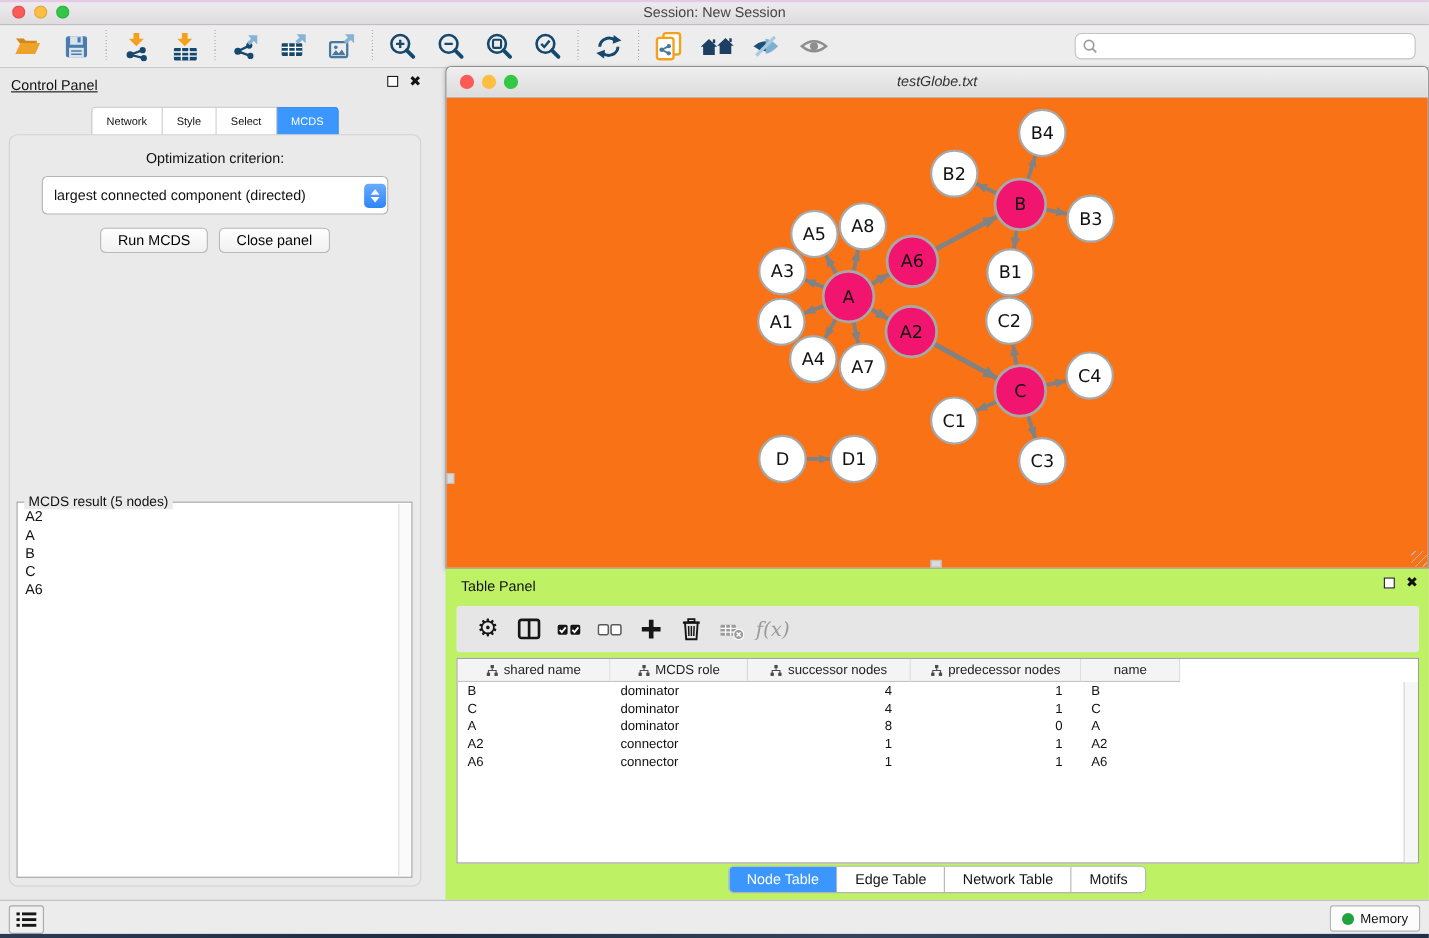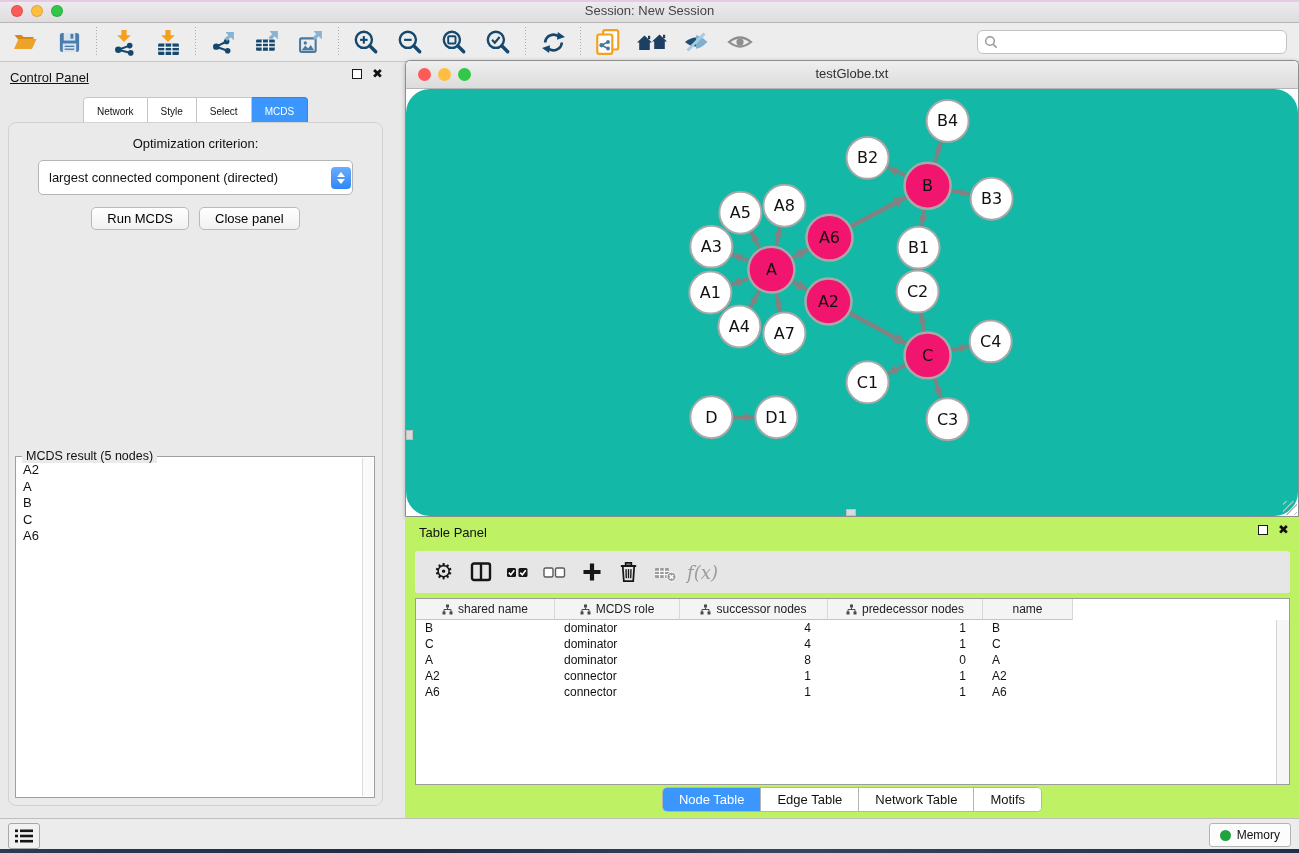--- a/index.html
+++ b/index.html
@@ -53,25 +53,25 @@
     border-radius:5px;font-size:13px;font-family:inherit;display:flex;align-items:center;}
   .mcds-fieldset{position:absolute;left:6px;right:7px;top:333px;bottom:7px;border:1px solid #9f9f9f;background:#fff;}
   .mcds-legend{position:absolute;top:-8px;left:6px;background:#eaeaea;padding:0 4px;font-size:12.5px;color:#111;}
   .mcds-list{position:absolute;top:5px;left:2px;right:13px;bottom:2px;overflow:hidden;}
   .mcds-item{font-size:13px;line-height:16.5px;padding-left:5px;}
   .mcds-scroll{position:absolute;top:1px;bottom:1px;right:1px;width:10px;background:#fafafa;border-left:1px solid #dcdcdc;}
   
   .net-window{position:absolute;left:405px;top:60px;width:894px;height:457px;background:#fff;
     border:1px solid #8e8e8e;box-sizing:border-box;border-radius:5px 5px 0 0;box-shadow:0 1px 4px rgba(0,0,0,.25);}
   .net-titlebar{position:relative;height:27px;background:linear-gradient(#efefef,#dcdcdc);
-    border-bottom:1px solid #b5b5b5;border-radius:5px 5px 0 0;}
+    border-bottom:1px solid #b5b5b5;border-radius:5px 5px 0 0;font-style:italic;}
   .net-traffic{position:absolute;top:7px;left:12px;display:flex;gap:7px;}
   .net-light{width:13px;height:13px;border-radius:50%;}
   .net-title{position:absolute;left:0;right:0;top:5px;text-align:center;color:#303030;}
-  .net-canvas{position:absolute;top:28px;left:0;right:0;bottom:0;background:#14b8a6;border-radius:24px;}
+  .net-canvas{position:absolute;top:28px;left:0;right:0;bottom:0;background:#f97316;}
   .net-canvas svg{display:block;width:100%;height:100%;}
   .grip{position:absolute;right:1px;bottom:1px;width:14px;height:14px;
     background:repeating-linear-gradient(135deg,transparent 0 2px,#b9b9b9 2px 3px,transparent 3px 5px);}
   .mark-left{position:absolute;left:0;top:341px;width:7px;height:10px;background:#dadada;border:1px solid #c0c0c0;box-sizing:border-box;}
   .mark-bottom{position:absolute;left:440px;bottom:0;width:10px;height:7px;background:#dadada;border:1px solid #c0c0c0;box-sizing:border-box;}
   
   .table-panel{position:absolute;left:405px;top:517px;width:894px;height:301px;background:#bef264;}
   .tp-header{position:relative;height:28px;padding:8px 14px 0;box-sizing:border-box;}
   .tp-header .win-ctrls{right:10px;top:8px;}
   .tp-toolbar{position:absolute;top:34px;left:10px;right:9px;height:42px;background:#e6e6e6;border-radius:3px;

